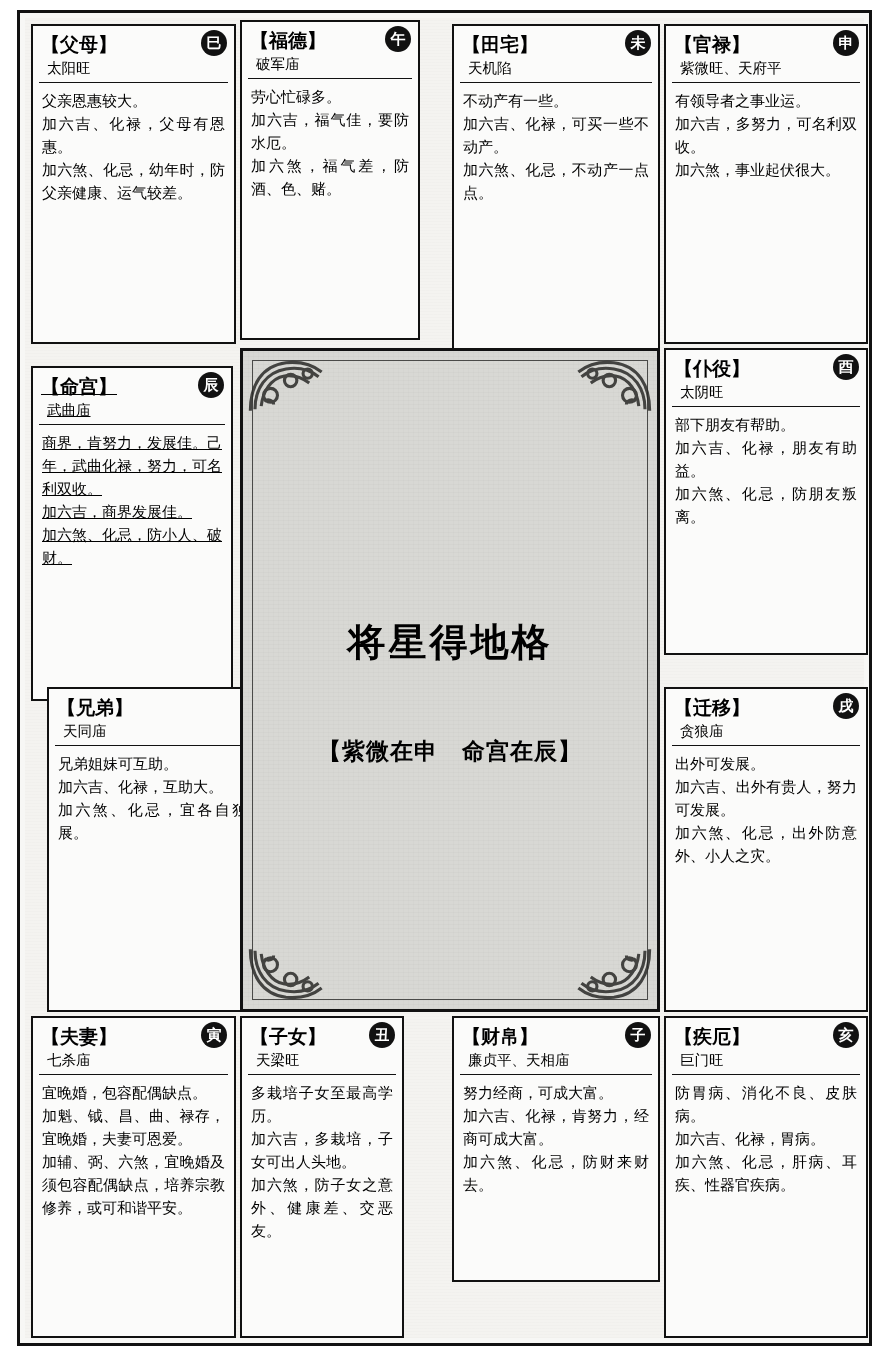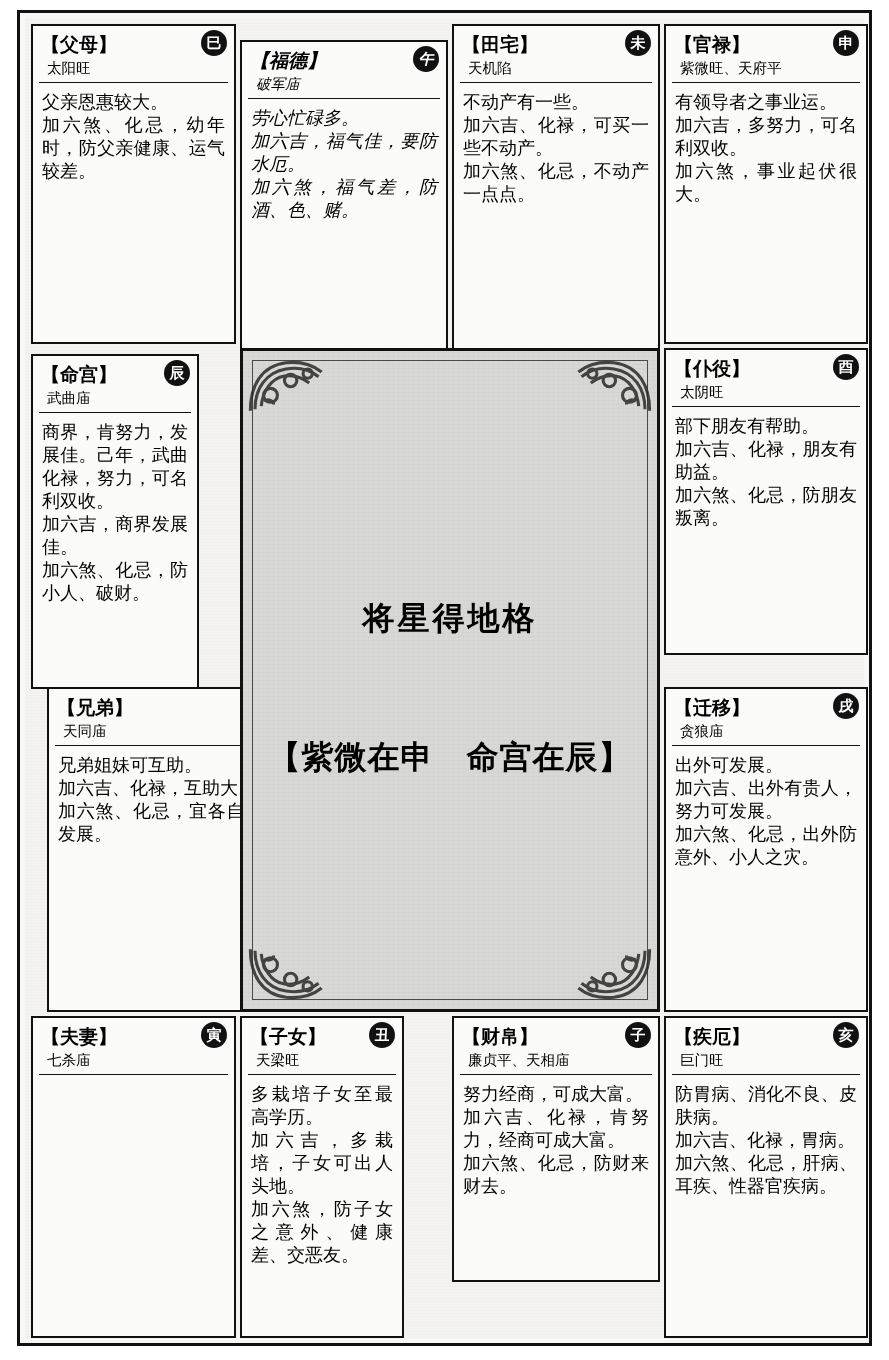--- a/index.html
+++ b/index.html
@@ -70,21 +70,21 @@
   }
   .stars {
     font-size: 14.5px;
     padding: 3px 8px 5px 8px;
     line-height: 18px;
     border-bottom: 1.5px solid #111;
     margin: 0 6px 0 6px;
     white-space: nowrap;
   }
   .body-text {
-    font-size: 18px;
+    font-size: 15px;
     line-height: 23px;
     padding: 7px 9px 6px 9px;
     text-align: justify;
   }
   .body-text p {
     margin: 0;
   }
 
   
   .center {
@@ -108,32 +108,32 @@
     opacity: 0.85;
   }
   .corner.tl { left: 4px;  top: 4px; }
   .corner.tr { right: 4px; top: 4px; transform: scaleX(-1); }
   .corner.bl { left: 4px;  bottom: 4px; transform: scaleY(-1); }
   .corner.br { right: 4px; bottom: 4px; transform: scale(-1,-1); }
 
   .center-title {
     position: absolute;
     left: 0; right: 0;
-    top: 246px;
+    top: 266px;
     text-align: center;
-    font-size: 32px;
+    font-size: 38px;
     font-weight: bold;
     letter-spacing: 3px;
   }
   .center-sub {
     position: absolute;
     left: 0; right: 0;
     top: 385px;
     text-align: center;
-    font-size: 32px;
+    font-size: 23px;
     font-weight: bold;
     letter-spacing: 1px;
   }
 
   
   .ghost {
     position: absolute;
     color: rgba(0,0,0,0.10);
     font-size: 14px;
     line-height: 20px;
@@ -150,25 +150,26 @@
     <div class="ghost" style="left:120px; top:30px;">　</div>
 
     <div class="cell" style="left:6px; top:6px; width:205px; height:320px;">
       <div class="cell-head">
         <span class="palace-name">【父母】</span>
         <span class="branch">巳</span>
       </div>
       <div class="stars">太阳旺</div>
       <div class="body-text">
         <p>父亲恩惠较大。</p>
+        <p>加六吉、化禄，父母有恩惠。</p>
         <p>加六煞、化忌，幼年时，防父亲健康、运气较差。</p>
       </div>
     </div>
 
-    <div class="cell" style="left:215px; top:22px; width:208px; height:320px;font-style:italic;">
+    <div class="cell" style="left:215px; top:2px; width:180px; height:320px;">
       <div class="cell-head">
         <span class="palace-name">【福德】</span>
         <span class="branch">午</span>
       </div>
       <div class="stars">破军庙</div>
       <div class="body-text">
         <p>劳心忙碌多。</p>
         <p>加六吉，福气佳，要防水厄。</p>
         <p>加六煞，福气差，防酒、色、赌。</p>
       </div>
@@ -193,21 +194,21 @@
         <span class="branch">申</span>
       </div>
       <div class="stars">紫微旺、天府平</div>
       <div class="body-text">
         <p>有领导者之事业运。</p>
         <p>加六吉，多努力，可名利双收。</p>
         <p>加六煞，事业起伏很大。</p>
       </div>
     </div>
 
-    <div class="cell" style="left:6px; top:336px; width:168px; height:335px;">
+    <div class="cell" style="left:6px; top:348px; width:202px; height:335px;text-decoration:underline;">
       <div class="cell-head">
         <span class="palace-name">【命宫】</span>
         <span class="branch">辰</span>
       </div>
       <div class="stars">武曲庙</div>
       <div class="body-text">
         <p>商界，肯努力，发展佳。己年，武曲化禄，努力，可名利双收。</p>
         <p>加六吉，商界发展佳。</p>
         <p>加六煞、化忌，防小人、破财。</p>
       </div>
@@ -303,20 +304,25 @@
       <div class="center-title">将星得地格</div>
       <div class="center-sub">【紫微在申　命宫在辰】</div>
     </div>
 
     <div class="cell" style="left:6px; top:998px; width:205px; height:322px;">
       <div class="cell-head">
         <span class="palace-name">【夫妻】</span>
         <span class="branch">寅</span>
       </div>
       <div class="stars">七杀庙</div>
+      <div class="body-text">
+        <p>宜晚婚，包容配偶缺点。</p>
+        <p>加魁、钺、昌、曲、禄存，宜晚婚，夫妻可恩爱。</p>
+        <p>加辅、弼、六煞，宜晚婚及须包容配偶缺点，培养宗教修养，或可和谐平安。</p>
+      </div>
     </div>
 
     <div class="cell" style="left:215px; top:998px; width:164px; height:322px;">
       <div class="cell-head">
         <span class="palace-name">【子女】</span>
         <span class="branch">丑</span>
       </div>
       <div class="stars">天梁旺</div>
       <div class="body-text">
         <p>多栽培子女至最高学历。</p>

